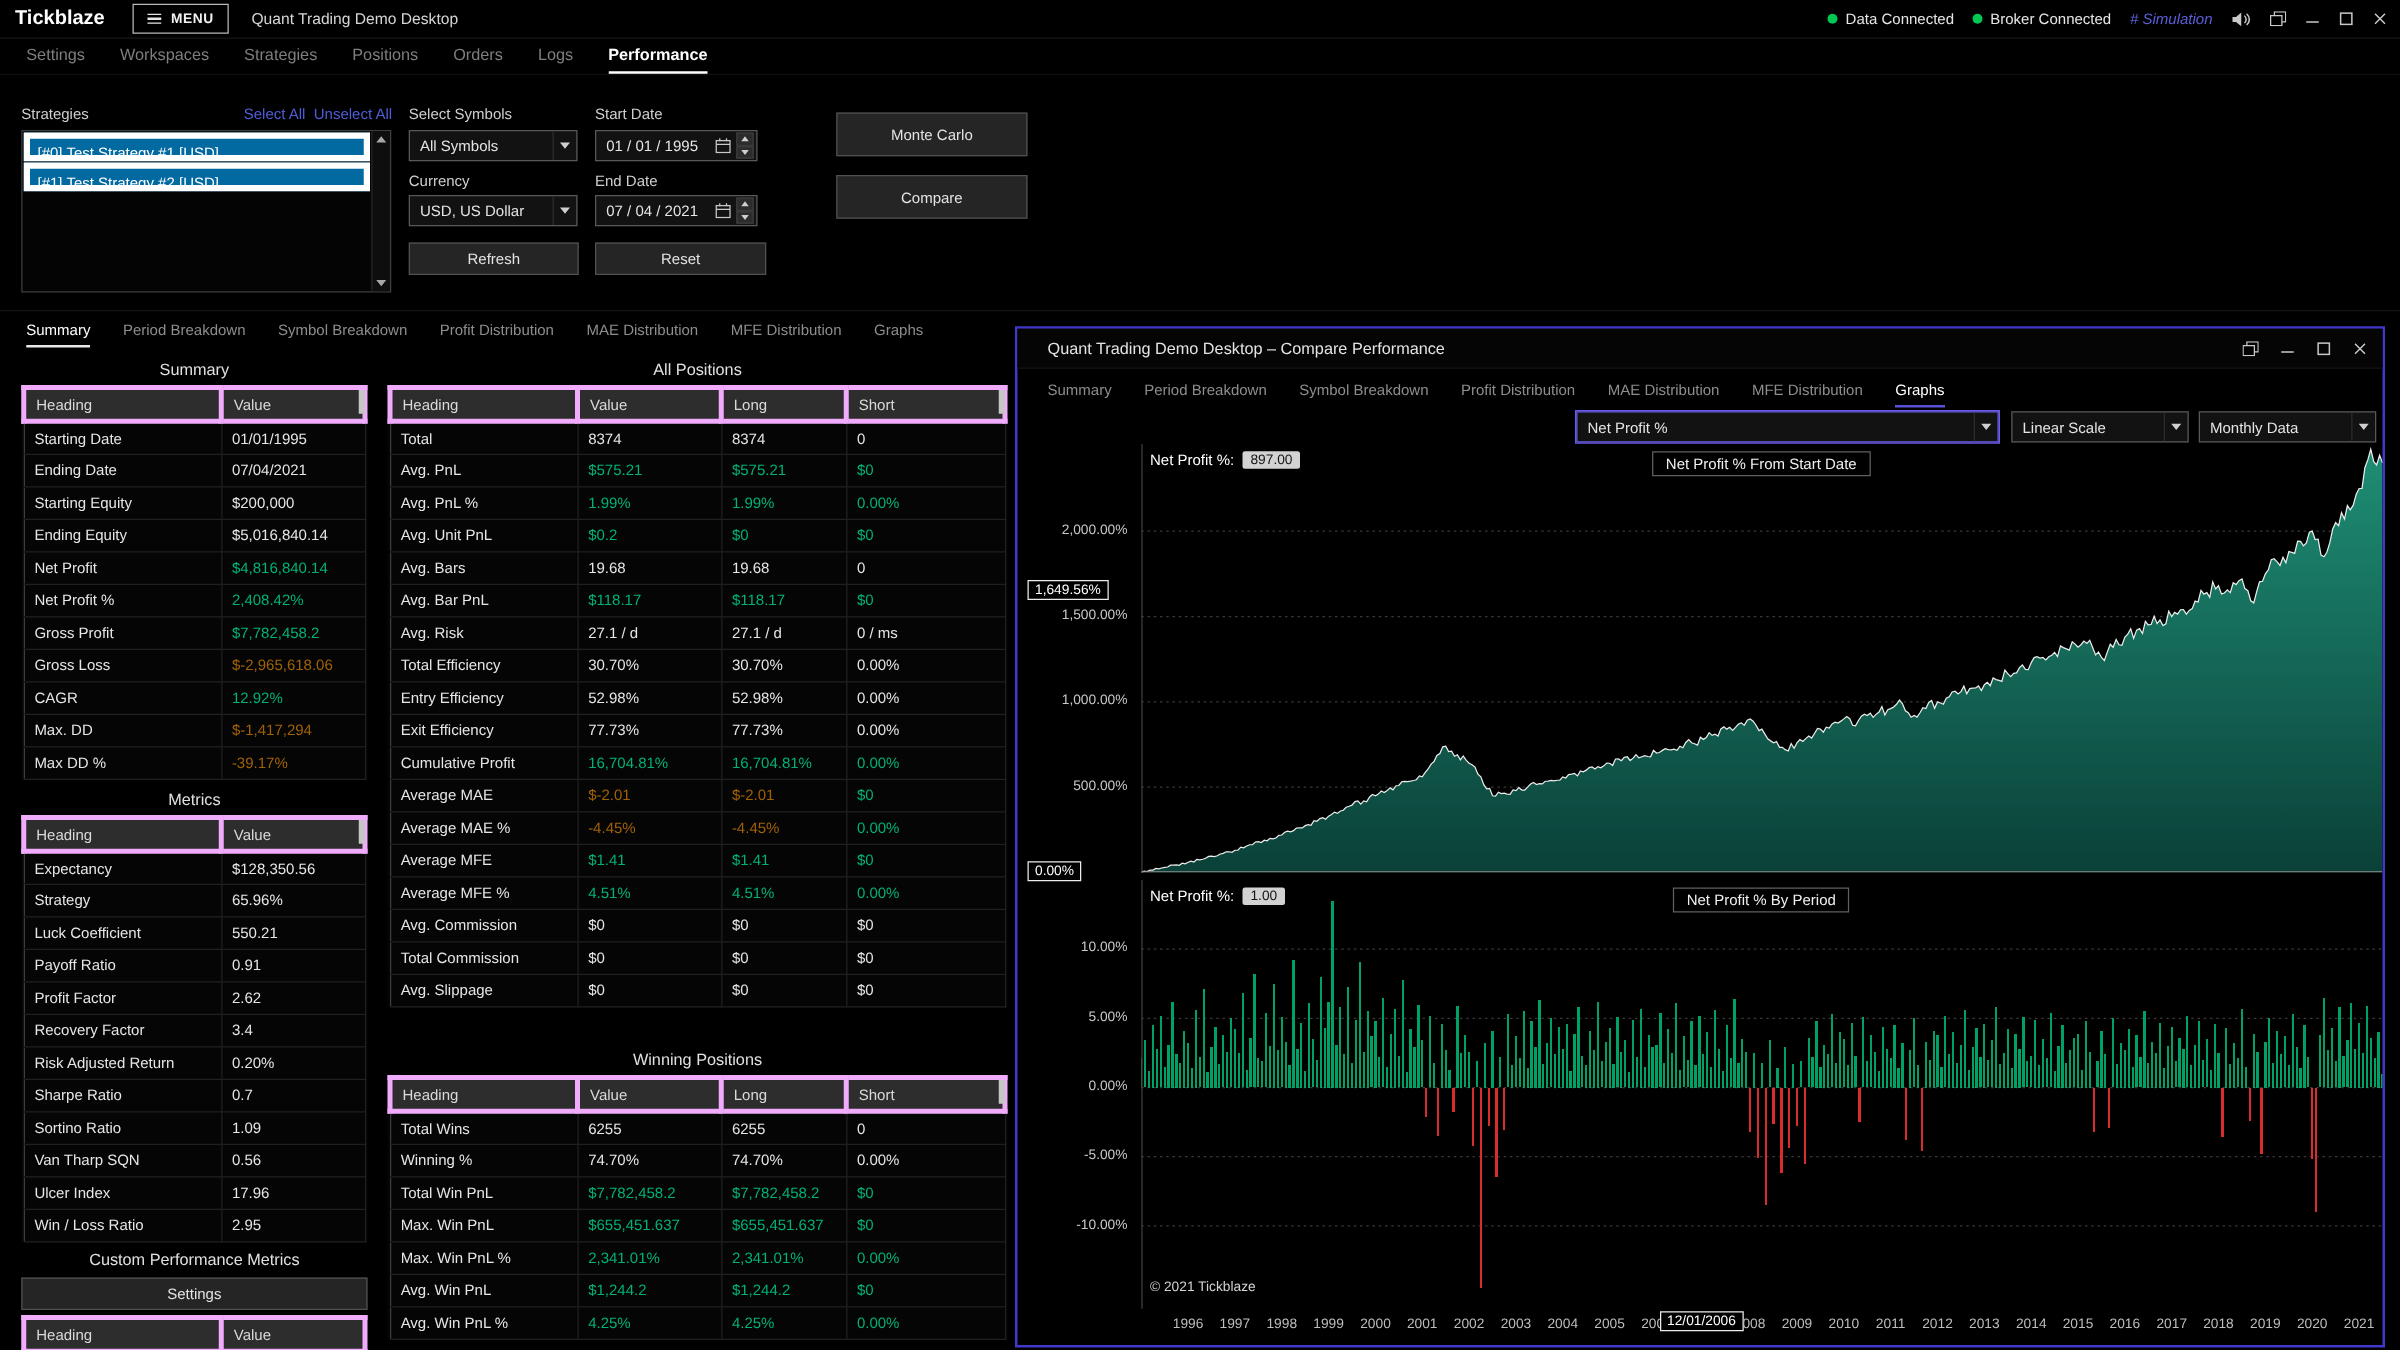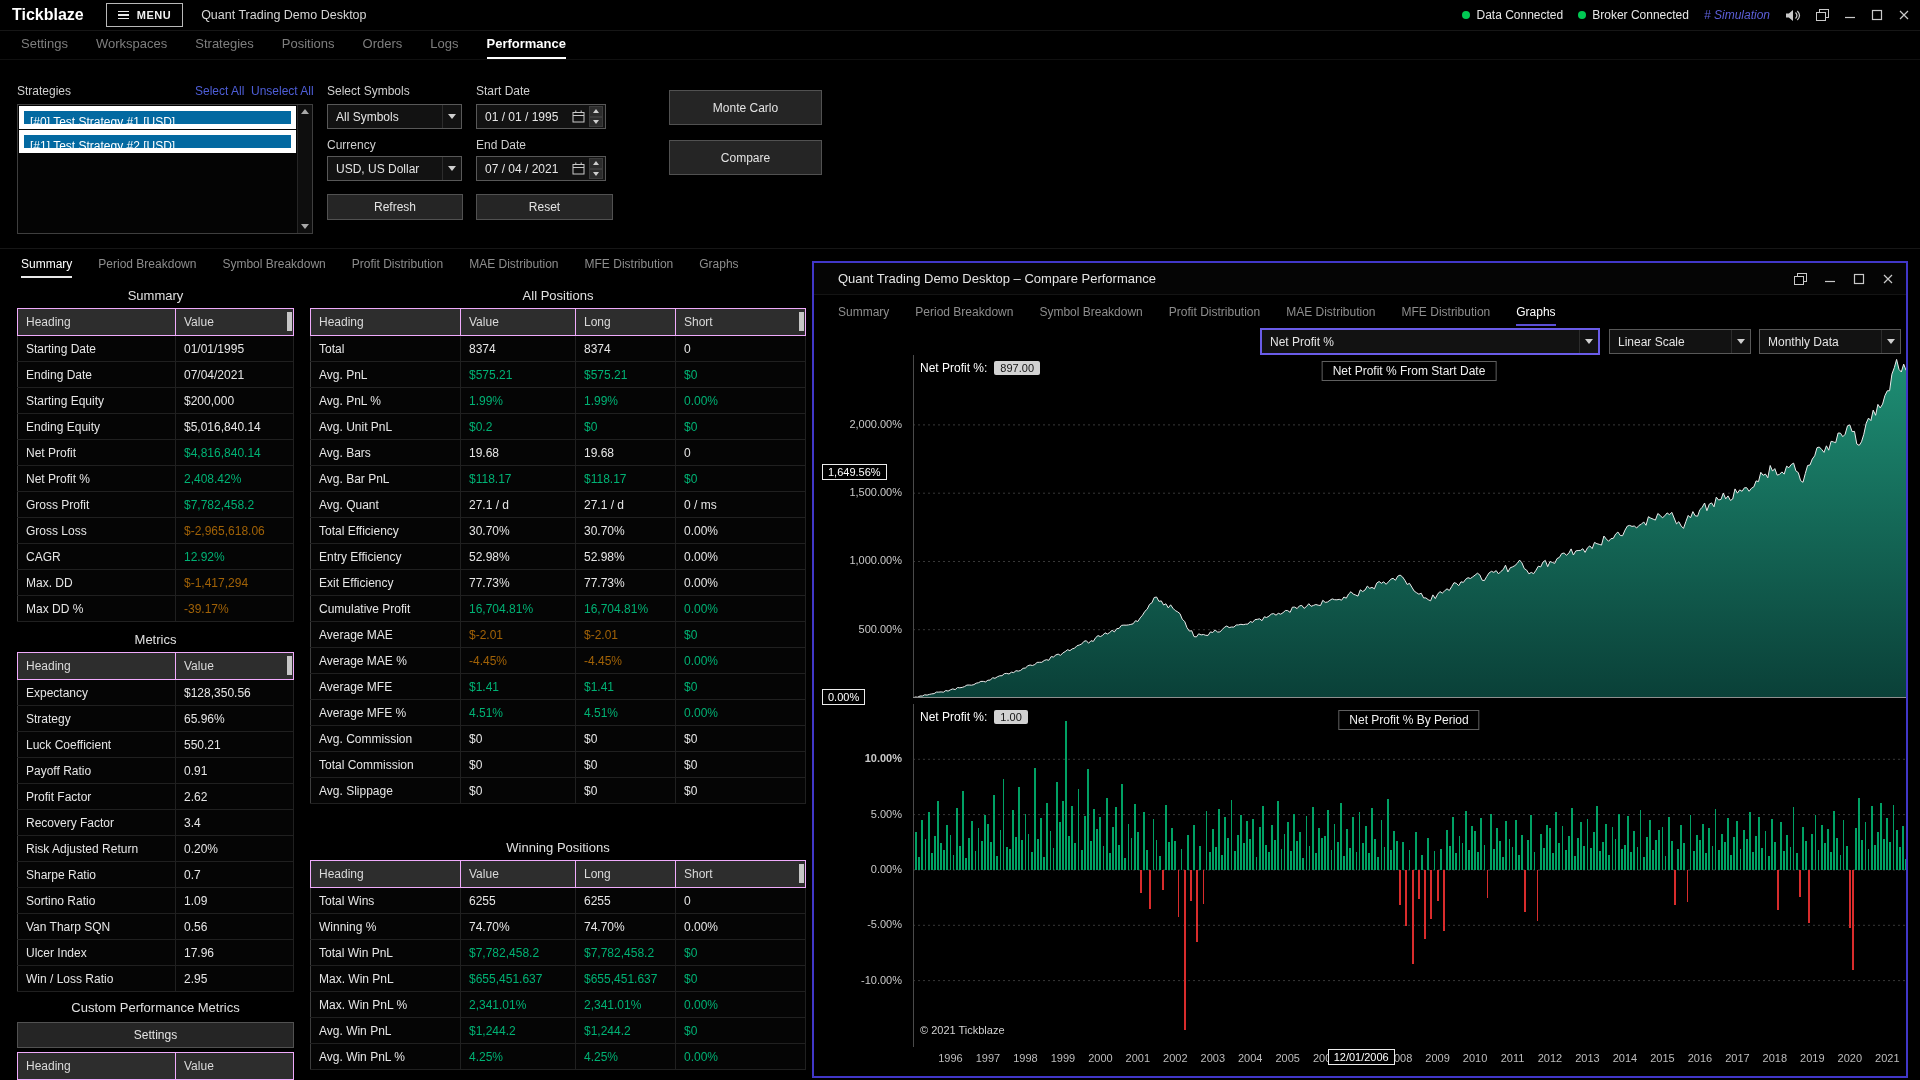--- a/index.html
+++ b/index.html
@@ -48,21 +48,21 @@
 .btn{position:absolute;display:flex;align-items:center;justify-content:center;background:#252525;border:1px solid #515151;color:#e3e3e3;font-size:12px;cursor:pointer}
 
 
 .report-tabs{position:absolute;top:257px;left:21px;display:flex;gap:26px;z-index:2}
 .report-tabs .tab{font-size:12px;color:#8d8d8d;padding-bottom:5px;border-bottom:2px solid transparent;cursor:pointer}
 .report-tabs .tab.active{color:#fff;border-color:#e8e8e8}
 .report-area{position:absolute;top:248px;left:0;right:0;bottom:0;border-top:1px solid #161616}
 .section-title{position:absolute;font-size:13px;color:#e0e0e0;text-align:center}
 .tbl-wrap{position:absolute}
 table{width:100%;border-collapse:collapse;table-layout:fixed;background:#050505;border:1px solid #3d3d3d}
-th{height:27px;background:#2d2d2d;border:1px solid #f0abfc;font-weight:normal;text-align:left;padding-left:8px;font-size:12px;color:#dadada}
+th{height:27px;background:#2d2d2d;border:4px solid #f0abfc;font-weight:normal;text-align:left;padding-left:8px;font-size:12px;color:#dadada}
 td{height:26px;border-right:1px solid #202020;border-bottom:1px solid #202020;padding-left:8px;font-size:12px;color:#e6e6e6;white-space:nowrap;overflow:hidden}
 .vthumb{position:absolute;right:2px;top:4px;width:5px;height:19px;background:#c6c6c6}
 .c-g{color:#00b274}
 .c-r{color:#a16207}
 
 
 .cw{position:absolute;left:812px;top:261px;width:1096px;height:817px;background:#000;border:2px solid #4137c8;z-index:30}
 .cw-titlebar{position:absolute;top:0;left:0;right:0;height:32px;display:flex;align-items:center;background:#050505;border-bottom:1px solid #141414;padding:0 12px 0 24px}
 .cw-title{font-size:13px;color:#e4e4e4}
 .cw-btns{margin-left:auto;display:flex;align-items:center;gap:17px}
@@ -470,21 +470,21 @@
   </tr>
 
   <tr>
     <td>Avg. Bar PnL</td>
     <td class="c-g">$118.17</td>
     <td class="c-g">$118.17</td>
     <td class="c-g">$0</td>
   </tr>
 
   <tr>
-    <td>Avg. Quant</td>
+    <td>Avg. Risk</td>
     <td>27.1 / d</td>
     <td>27.1 / d</td>
     <td>0 / ms</td>
   </tr>
 
   <tr>
     <td>Total Efficiency</td>
     <td>30.70%</td>
     <td>30.70%</td>
     <td>0.00%</td>
@@ -720,21 +720,21 @@
         <span>Net Profit %:</span>
         <span class="badge">897.00</span>
       </div>
       <div class="chart-title-box">Net Profit % From Start Date</div>
     <div class="cross-box" style="left: 8px; top: 108.762px;">1,649.56%</div>
         <div class="cross-box" style="left: 8px; top: 334px;">0.00%</div>
       </div>
 
     <div class="chart" id="chart-bottom">
       <div class="ylayer" id="yl-bottom">
-          <div class="ytick" style="top: 48.3226px; font-weight: bold;">10.00%</div>
+          <div class="ytick" style="top: 48.3226px;">10.00%</div>
           <div class="ytick" style="top: 103.645px;">5.00%</div>
           <div class="ytick" style="top: 158.968px;">0.00%</div>
           <div class="ytick" style="top: 214.29px;">-5.00%</div>
           <div class="ytick" style="top: 269.613px;">-10.00%</div>
         </div>
       <svg id="svg-bottom" width="993" height="367">
           <line x1="0" x2="993" y1="55.3" y2="55.3" class="grid"></line>
           <line x1="0" x2="993" y1="110.6" y2="110.6" class="grid"></line>
           <line x1="0" x2="993" y1="166.0" y2="166.0" class="grid"></line>
           <line x1="0" x2="993" y1="221.3" y2="221.3" class="grid"></line>

